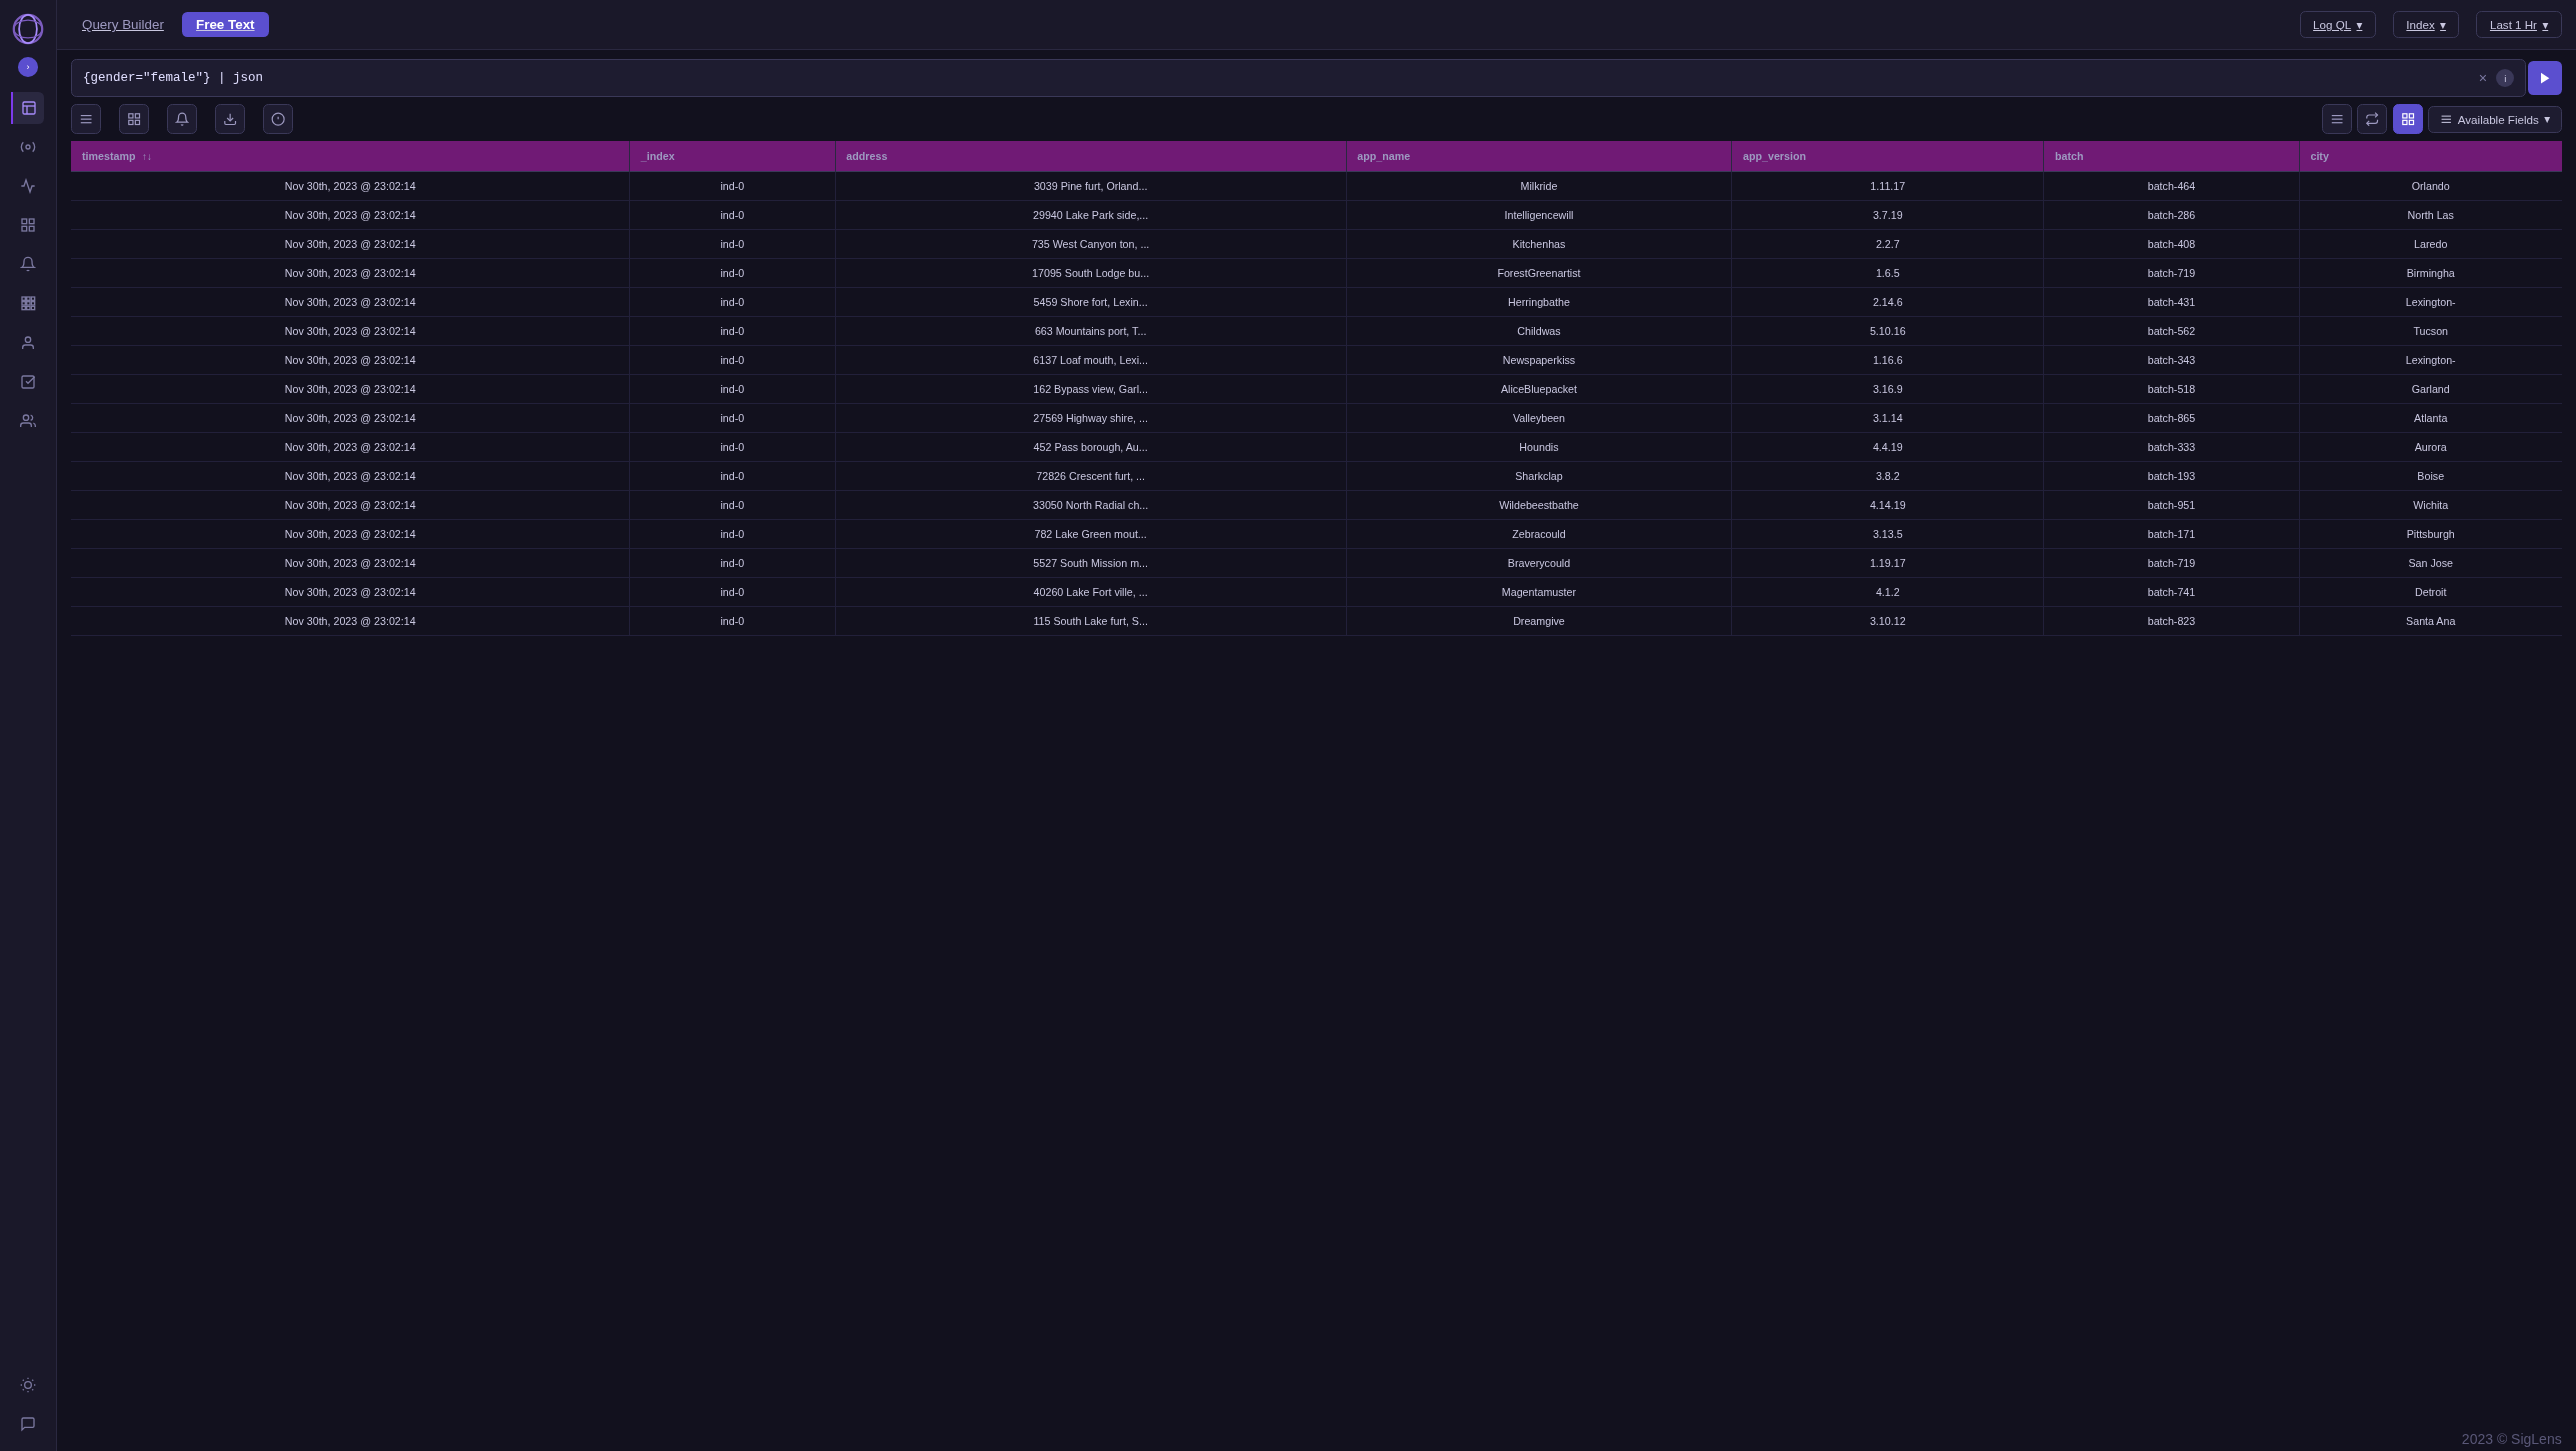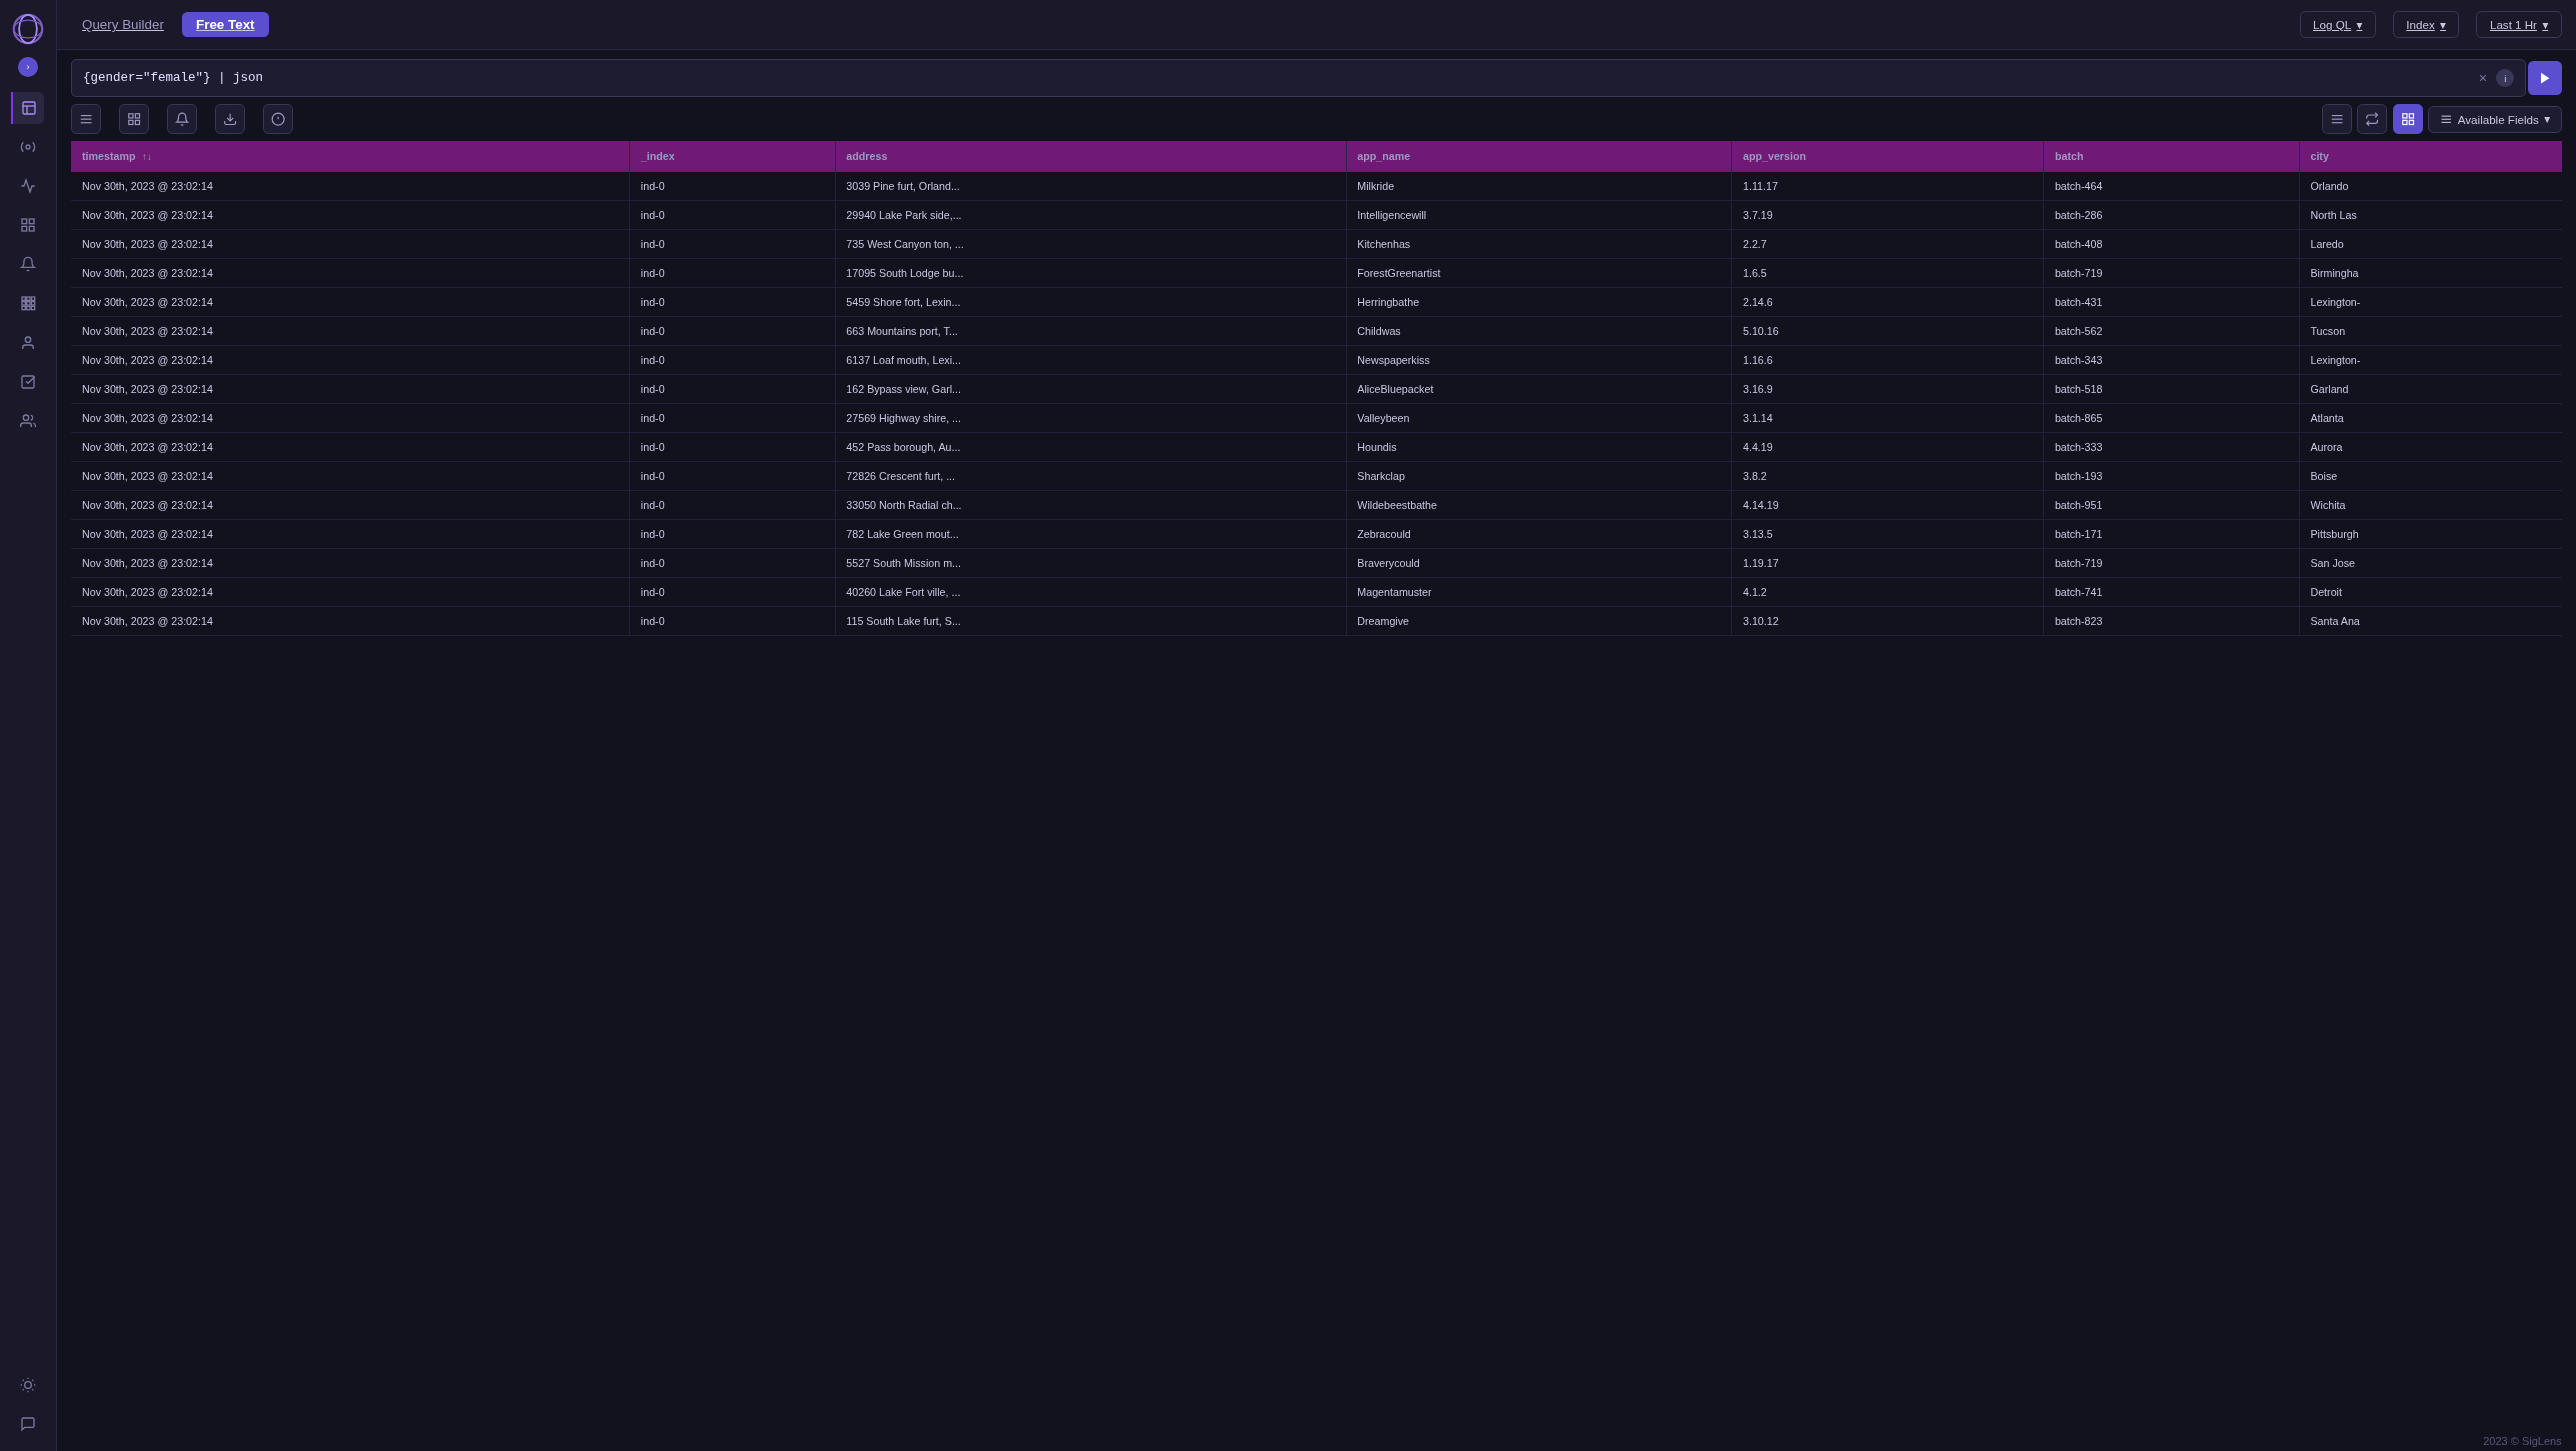--- a/index.html
+++ b/index.html
@@ -259,39 +259,40 @@
       text-align: left;
       color: #9d99c0;
       font-weight: 600;
       font-size: 10.7px;
       white-space: nowrap;
       border-right: 0.9px solid #2a2840;
     }
     th:last-child { border-right: none; }
     tbody tr {
       border-bottom: 0.9px solid #22203a;
+      text-align: center;
     }
     td {
       padding: 8px 10.7px;
       font-size: 10.7px;
       color: #c9c7e0;
       white-space: nowrap;
       overflow: hidden;
       text-overflow: ellipsis;
       max-width: 197px;
       border-right: 0.9px solid #22203a;
     }
     td:last-child { border-right: none; }
 
     
     .footer {
       padding: 3.6px 14.3px;
       text-align: right;
       color: #5a5878;
-      font-size: 11px;
+      font-size: 14px;
     }
   </style>
 </head>
 <body>
 
 <nav class="sidebar">
   <div class="sidebar-logo">
     <svg width="32" height="32" viewBox="0 0 36 36">
       <ellipse cx="18" cy="18" rx="16" ry="16" fill="none" stroke="#7c5cbf" stroke-width="2.5"></ellipse>
       <ellipse cx="18" cy="18" rx="10" ry="16" fill="none" stroke="#a78bfa" stroke-width="2"></ellipse>

